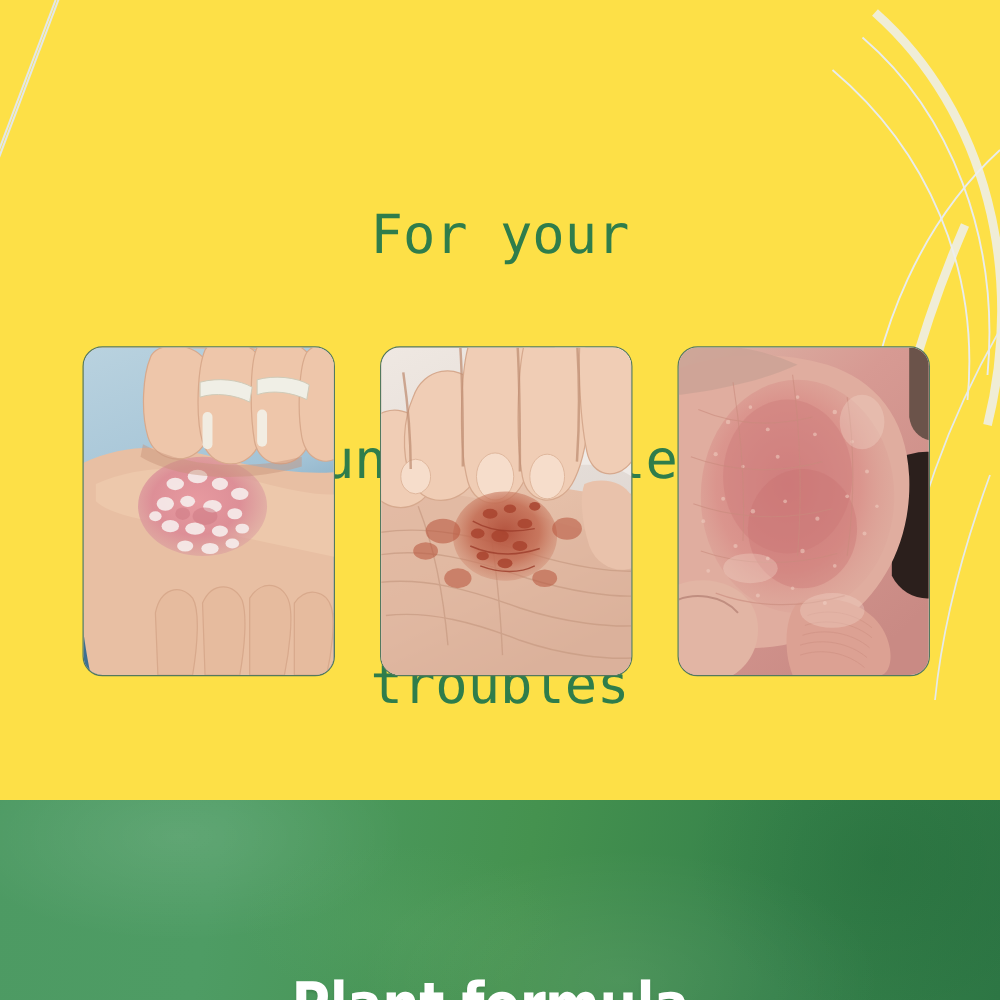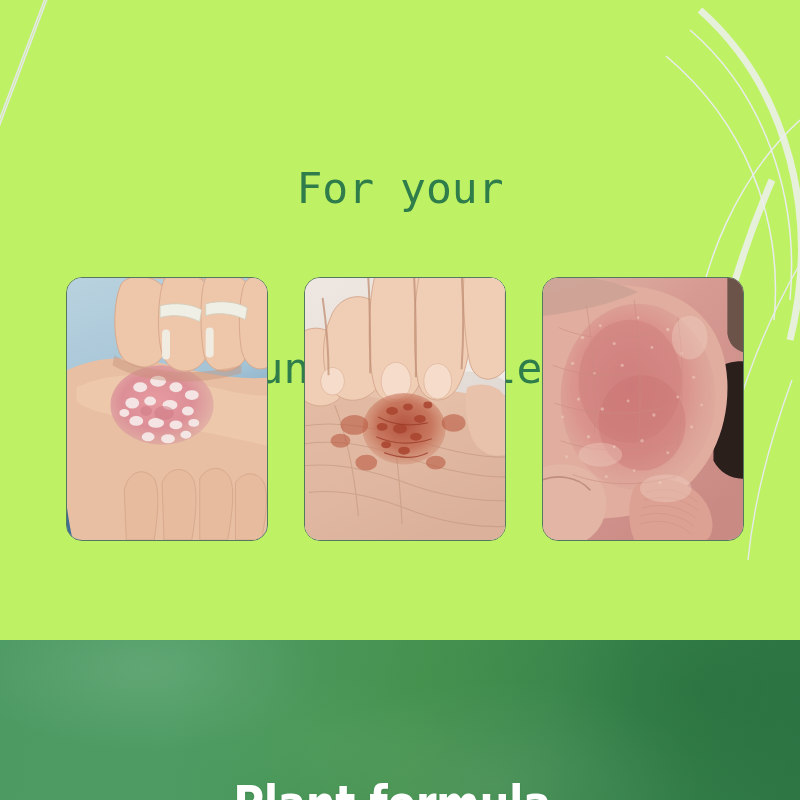--- a/index.html
+++ b/index.html
@@ -5,21 +5,21 @@
   html, body {
     margin: 0;
     padding: 0;
     background: #ffffff;
   }
   #page {
     position: relative;
     width: 800px;
     height: 800px;
     overflow: hidden;
-    background: #bef264;
+    background: #fde047;
     font-family: "Liberation Sans", sans-serif;
   }
 
   
   .wm-layer {
     position: absolute;
     inset: 0;
     pointer-events: none;
   }
   .wm-layer svg { display: block; width: 800px; height: 800px; }
@@ -130,20 +130,21 @@
       <g fill="none" stroke="#e6eae9" stroke-width="1.4">
         <path d="M 808,250 C 760,330 726,420 718,510"></path>
         <path d="M 792,380 C 770,440 754,500 748,560"></path>
       </g>
     </svg>
   </div>
 
   <div class="headline">
     <span class="hl-line">For your</span>
     <span class="hl-line">unspeakable</span>
+    <span class="hl-line">troubles</span>
   </div>
 
   <div class="card-row">
 
     <div class="photo-card">
       <svg class="photo-svg" viewBox="0 0 202 264" preserveAspectRatio="xMidYMid slice" xmlns="http://www.w3.org/2000/svg">
         <defs>
           <linearGradient id="g1bg" x1="0" y1="0" x2="0.3" y2="1">
             <stop offset="0%" stop-color="#b9d2df"></stop>
             <stop offset="55%" stop-color="#a3c3d6"></stop>

